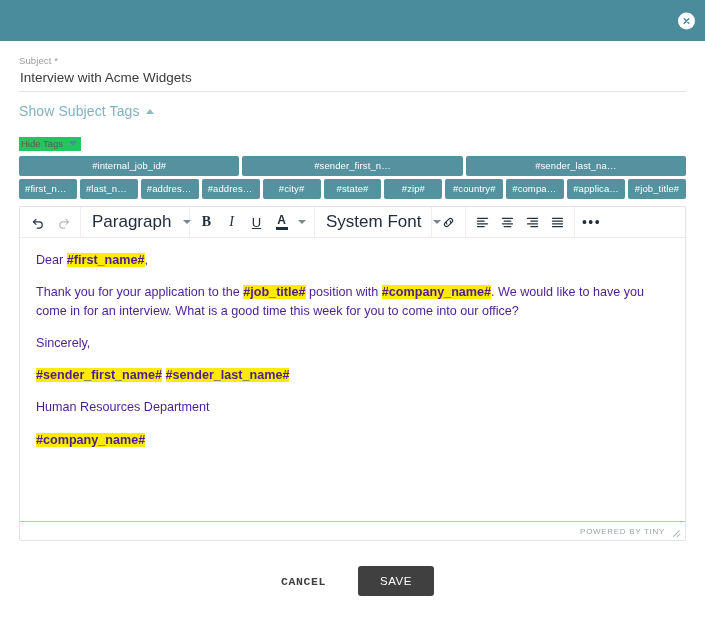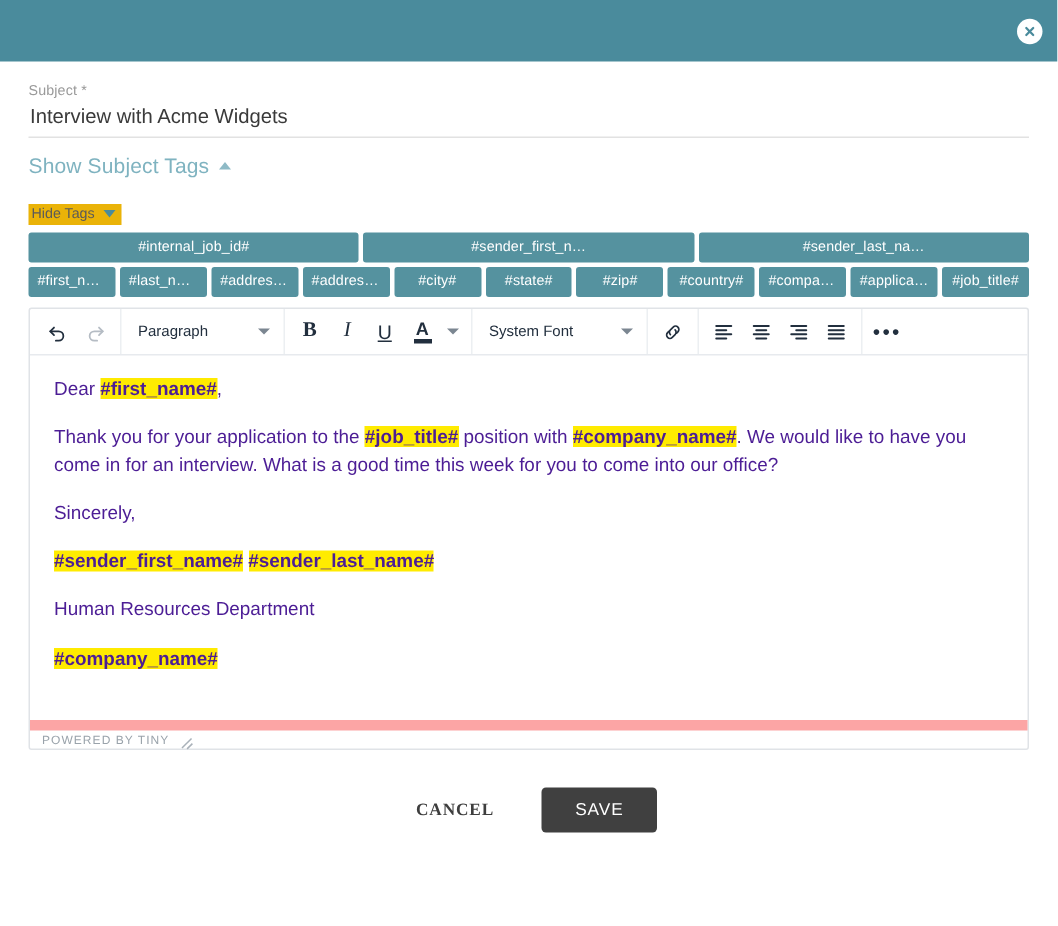--- a/index.html
+++ b/index.html
@@ -84,21 +84,21 @@
     width: 0; height: 0;
     border-left: 4.5px solid transparent;
     border-right: 4.5px solid transparent;
     border-bottom: 5px solid #8ebac6;
   }
 
   .hide-tags {
     display: inline-flex;
     align-items: center;
     gap: 6px;
-    background: #eab308;
+    background: #22c55e;
     color: #5a5a5a;
     font-size: 9.5px;
     padding: 1px 4px 2px 2px;
     margin-bottom: 5px;
     cursor: pointer;
   }
   .tri-down {
     width: 0; height: 0;
     border-left: 4.5px solid transparent;
     border-right: 4.5px solid transparent;
@@ -158,21 +158,21 @@
     font-size: 13px;
   }
   .tb-btn.dim { color: #b5bcc4; }
   .tb-select {
     display: flex;
     align-items: center;
     justify-content: space-between;
     height: 25px;
     cursor: pointer;
     color: #222f3e;
-    font-size: 10px;
+    font-size: 17px;
     padding: 0 5px 0 7px;
   }
   .tb-select .cap { white-space: nowrap; }
   .chev {
     margin-left: 12px;
     width: 0; height: 0;
     border-left: 4px solid transparent;
     border-right: 4px solid transparent;
     border-top: 4.5px solid #5a6875;
     opacity: .8;
@@ -200,26 +200,28 @@
     line-height: 1.45;
     color: #4c1d95;
     overflow: hidden;
   }
   .editor-area p { margin: 0 0 14px 0; }
   .hl {
     background: #ffeb00;
     font-weight: 700;
   }
   .editor-status {
-    border-top: 7px solid #fca5a5;
+    border-top: 1px solid #fca5a5;
     height: 19px;
     display: flex;
     align-items: center;
+    justify-content: flex-end;
     padding: 0 4px 0 8px;
     gap: 6px;
+    margin-top: 40px;
   }
   .powered {
     font-size: 8px;
     color: #9aa3ab;
     letter-spacing: .7px;
   }
   .resize-handle {
     width: 10px; height: 10px;
     cursor: nwse-resize;
     position: relative;
@@ -239,21 +241,21 @@
   .modal-footer {
     display: flex;
     align-items: center;
     justify-content: center;
     gap: 22px;
     padding-top: 25px;
   }
   .btn-cancel {
     background: none;
     border: none;
-    font-family: Liberation Serif, serif;
+    font-family: Liberation Mono, monospace;
     font-size: 11.5px;
     font-weight: 700;
     letter-spacing: .6px;
     color: #3e3e3e;
     cursor: pointer;
     padding: 8px 10px;
   }
   .btn-save {
     background: #404040;
     border: none;

